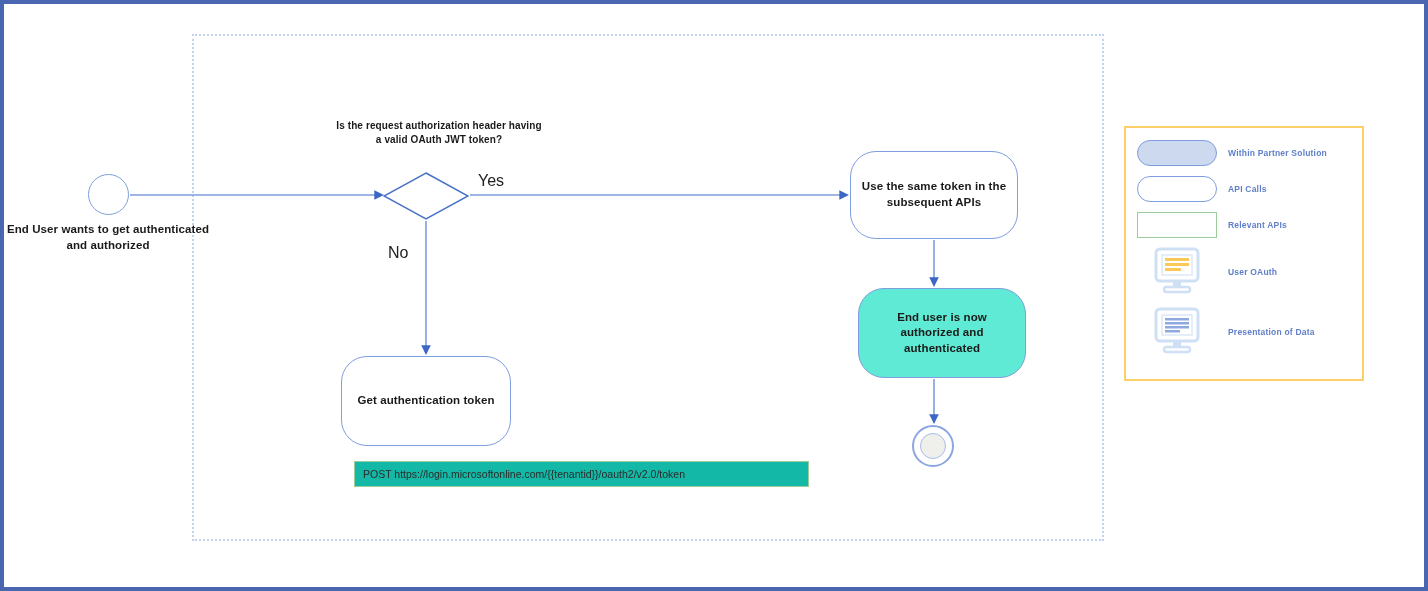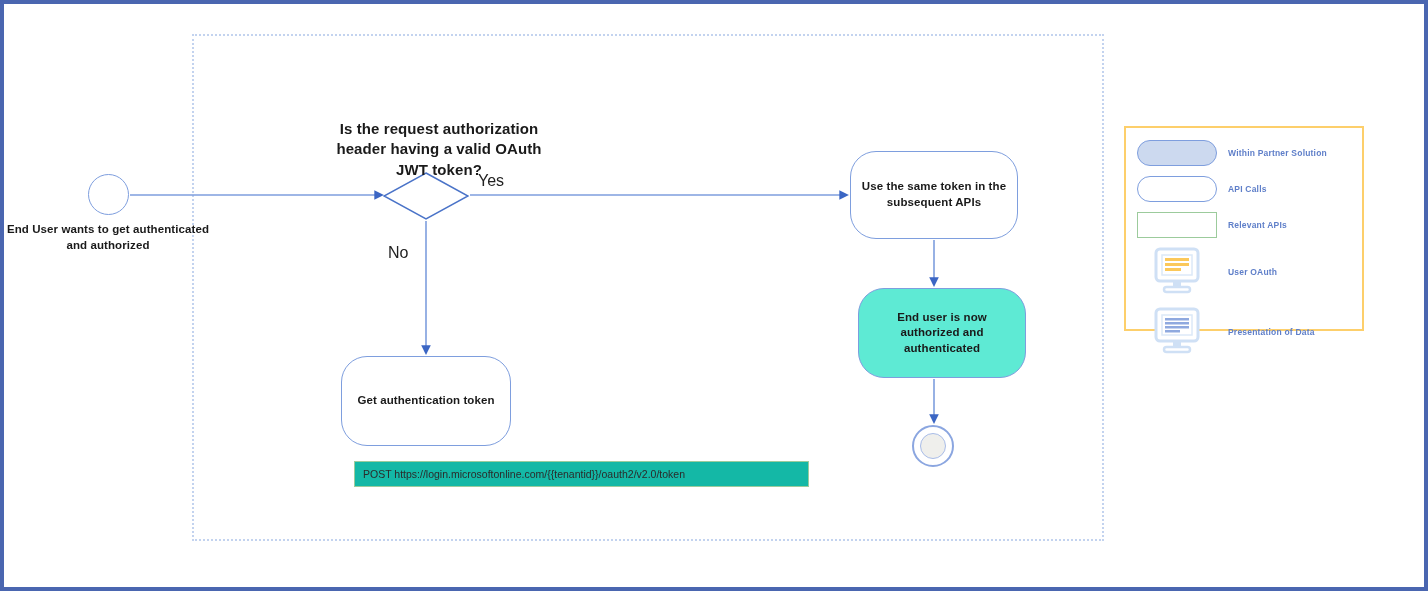--- a/index.html
+++ b/index.html
@@ -63,21 +63,21 @@
     top: 168px;
     width: 86px;
     height: 48px;
   }
   .diamond svg { display: block; }
   .diamond-label {
     position: absolute;
     left: 332px;
     top: 115px;
     width: 206px;
-    font-size: 15px;
+    font-size: 10px;
   }
   
   .rnode {
     position: absolute;
     box-sizing: border-box;
     border: 1.6px solid #7e9ede;
     border-radius: 26px;
     display: flex;
     align-items: center;
     justify-content: center;
@@ -146,21 +146,21 @@
   }
   #label-yes { left: 474px; top: 168px; }
   #label-no  { left: 384px; top: 240px; }
 
   
   .legend {
     position: absolute;
     left: 1120px;
     top: 122px;
     width: 240px;
-    height: 205px;
+    height: 255px;
     border: 2.5px solid #fdcf6b;
     background: #ffffff;
     box-sizing: border-box;
   }
   .legend-row {
     position: absolute;
     left: 8px;
     width: 228px;
     display: flex;
     align-items: center;

